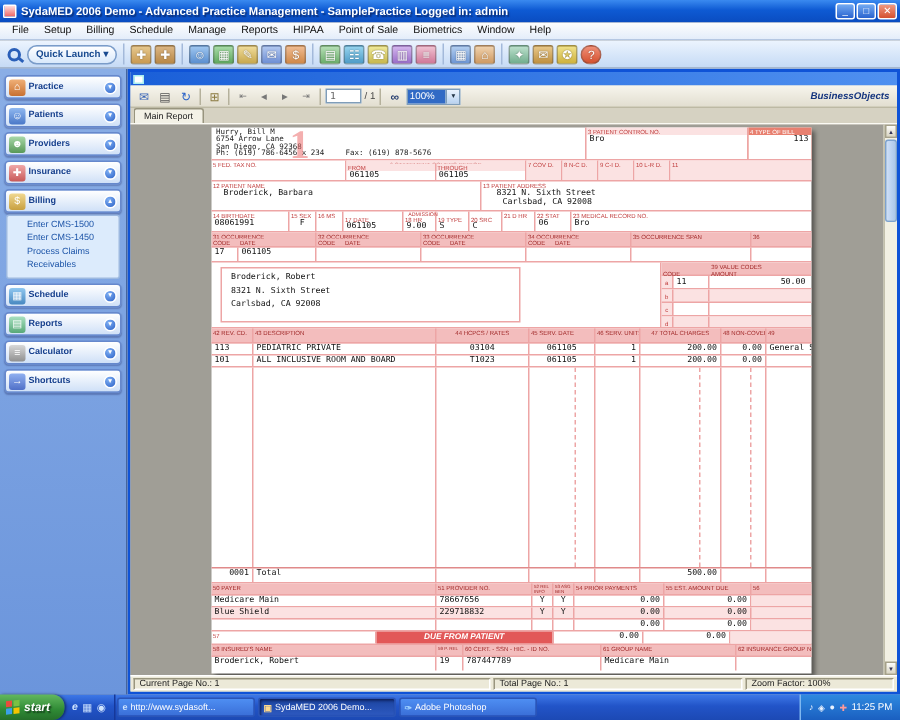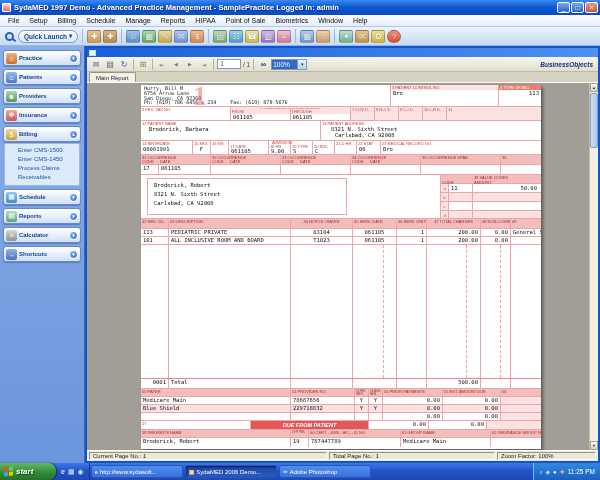--- a/index.html
+++ b/index.html
@@ -85,21 +85,21 @@
   .dark .flabel { color:#fff; }
   .wm1 { position:absolute; left:52px; top:-4px; font-size:27px; font-weight:bold; color:rgba(235,110,110,.55); font-family:"Liberation Serif",serif; }
   .provline { font-size:5px; line-height:4.8px; padding-left:3px; color:#222; font-family:"DejaVu Sans Mono",monospace; white-space:nowrap; }
   .dashcol { height:100%; border-right:1px dashed #eda5a5; }
   .dueband { background:#e25858; color:#fff; font-size:5.5px; font-weight:bold; font-style:italic; text-align:center; line-height:8px; }
   .vletter { font-size:4px; color:#c03c3c; text-align:center; line-height:9px; }
 
   
   #taskbar { position:absolute; bottom:0; left:0; right:0; height:17px;
     background:linear-gradient(#3e79e8,#2254c8 45%,#1c49b4); display:flex; align-items:stretch; }
-  .start { width:56px; display:flex; align-items:center; gap:3px; padding:0 6px 0 4px;
+  .start { width:43px; display:flex; align-items:center; gap:3px; padding:0 6px 0 4px;
     background:linear-gradient(#62b85e,#2f8a35 60%,#256f2a); border-radius:0 8px 8px 0; box-shadow:1px 0 2px rgba(0,0,0,.5); }
   .flag { width:9px; height:9px; transform:skewY(-6deg); background:
     linear-gradient(#e84c3d,#e84c3d) 0 0/4px 4px no-repeat,
     linear-gradient(#7ac143,#7ac143) 5px 0/4px 4px no-repeat,
     linear-gradient(#3aa0e8,#3aa0e8) 0 5px/4px 4px no-repeat,
     linear-gradient(#f5c400,#f5c400) 5px 5px/4px 4px no-repeat; }
   .slbl { font-size:8px; font-weight:bold; font-style:italic; color:#fff; text-shadow:1px 1px 1px #14421a; }
   .qlzone { display:flex; align-items:center; gap:3px; padding:0 5px; border-right:1px solid #16389a; }
   .qico { font-size:7px; color:#cfe4ff; }
   .task { width:92px; margin:2px 1px; padding:0 3px; display:flex; align-items:center; gap:2px;
@@ -110,21 +110,21 @@
   .tray { margin-left:auto; display:flex; align-items:center; gap:3px; padding:0 5px;
     background:linear-gradient(#2f8ae0,#1a5fc0); border-left:1px solid #7fb8f0; }
   .trayico { font-size:6px; color:#e8f2ff; }
   .time { font-size:6.5px; color:#fff; }
 </style>
 </head>
 <body>
 
 <div id="titlebar">
   <span class="app-ico"></span>
-  <span class="title-text">SydaMED 1997 Demo - Advanced Practice Management - SamplePractice  Logged in: admin</span>
+  <span class="title-text">SydaMED 2006 Demo - Advanced Practice Management - SamplePractice  Logged in: admin</span>
   <span class="win-btn">_</span>
   <span class="win-btn">□</span>
   <span class="win-btn close">✕</span>
 </div>
 
 <div id="menubar">
   <span class="menu-item">File</span>
   <span class="menu-item">Setup</span>
   <span class="menu-item">Billing</span>
   <span class="menu-item">Schedule</span>

